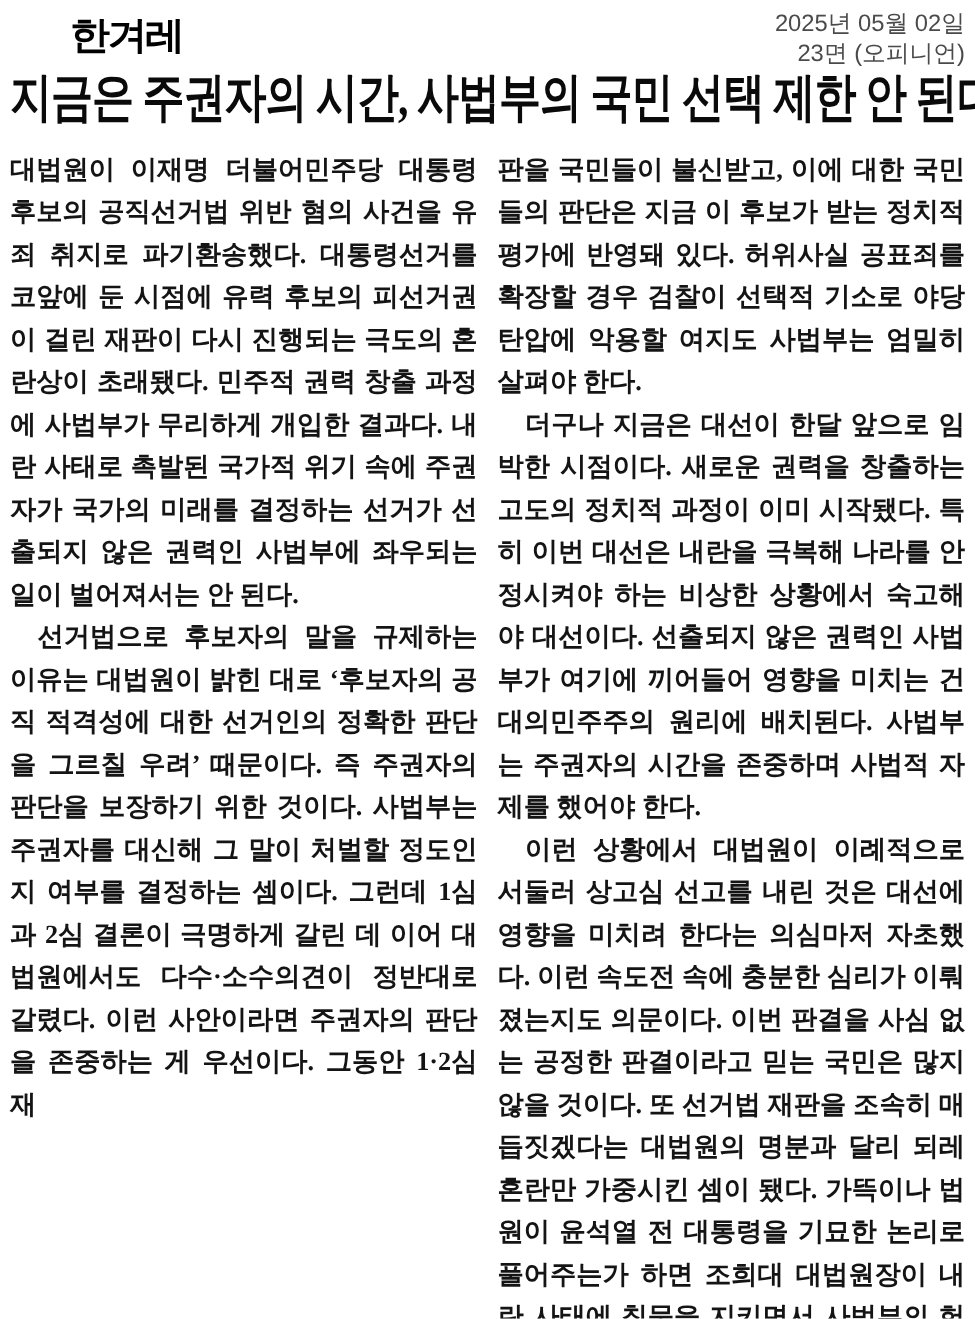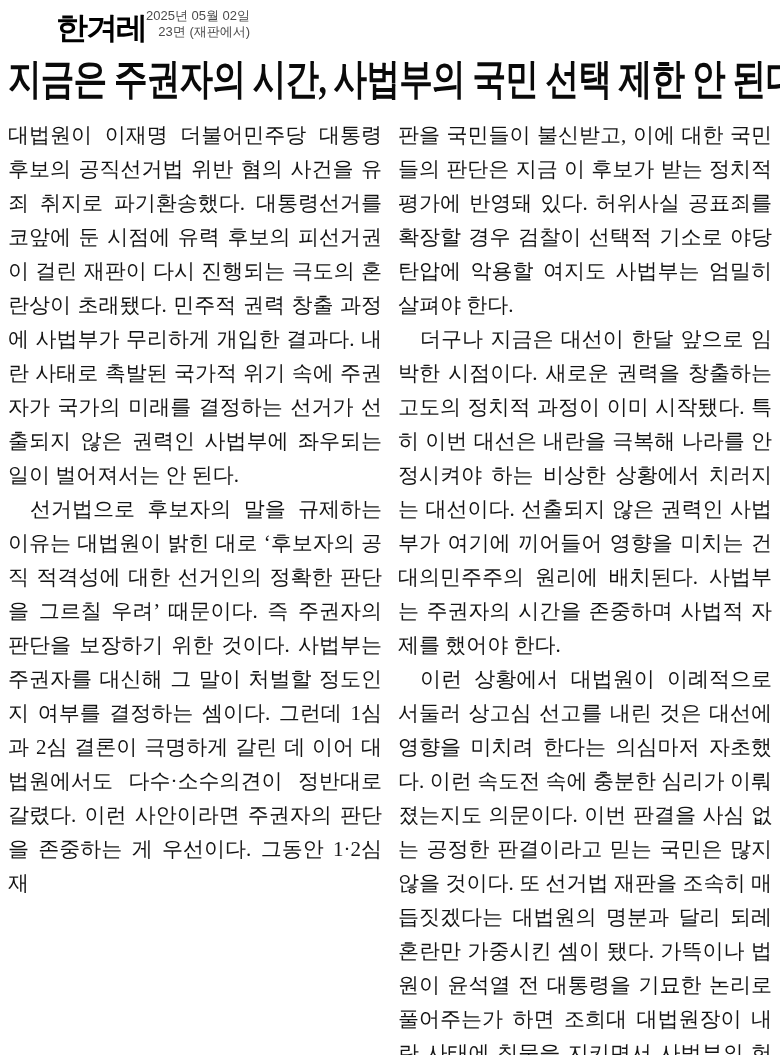--- a/index.html
+++ b/index.html
@@ -9,38 +9,39 @@
     box-sizing: border-box;
     padding: 6px 8px 0 8px;
     background: #ffffff;
     color: #111;
     overflow: hidden;
     font-family: "Liberation Serif", "DejaVu Serif", serif;
   }
   
   .masthead {
     display: flex;
+    justify-content: space-between;
     align-items: flex-start;
     height: 42px;
   }
   .logo {
     margin-left: 48px;
     margin-top: 2px;
     font-family: "Liberation Sans", "DejaVu Sans", sans-serif;
     font-weight: 900;
     font-size: 32px;
     letter-spacing: -2px;
     color: #000;
     transform: scaleY(0.95);
     transform-origin: 0 0;
   }
   .dateblock {
     text-align: right;
     font-family: "Liberation Sans", "DejaVu Sans", sans-serif;
-    font-size: 13px;
+    font-size: 19px;
     line-height: 1.25;
     color: #4a4a4a;
     padding-top: 2px;
   }
   
   .headline {
     margin: 8px 0 0 0;
     font-weight: 700;
     font-size: 42px;
     line-height: 1.1;
@@ -58,43 +59,43 @@
     margin-top: 16px;
   }
   .col {
     flex: 1 1 0;
     font-size: 21px;
     line-height: 34px;
     text-align: justify;
     word-break: break-all;
     color: #141414;
   }
-  .col p { margin: 0; }
+  .col p { margin: 0; font-weight: bold; }
   .col p.indent { text-indent: 1.05em; }
 </style>
 </head>
 <body>
 
 <div class="page">
 
   <header class="masthead">
     <div class="logo">한겨레</div>
     <div class="dateblock">
       <div>2025년 05월 02일</div>
-      <div>23면 (재판에서)</div>
+      <div>23면 (오피니언)</div>
     </div>
   </header>
 
   <h1 class="headline">지금은 주권자의 시간, 사법부의 국민 선택 제한 안 된다</h1>
 
   <main class="columns">
     <section class="col">
       <p>대법원이 이재명 더불어민주당 대통령 후보의 공직선거법 위반 혐의 사건을 유죄 취지로 파기환송했다. 대통령선거를 코앞에 둔 시점에 유력 후보의 피선거권이 걸린 재판이 다시 진행되는 극도의 혼란상이 초래됐다. 민주적 권력 창출 과정에 사법부가 무리하게 개입한 결과다. 내란 사태로 촉발된 국가적 위기 속에 주권자가 국가의 미래를 결정하는 선거가 선출되지 않은 권력인 사법부에 좌우되는 일이 벌어져서는 안 된다.</p>
       <p class="indent">선거법으로 후보자의 말을 규제하는 이유는 대법원이 밝힌 대로 ‘후보자의 공직 적격성에 대한 선거인의 정확한 판단을 그르칠 우려’ 때문이다. 즉 주권자의 판단을 보장하기 위한 것이다. 사법부는 주권자를 대신해 그 말이 처벌할 정도인지 여부를 결정하는 셈이다. 그런데 1심과 2심 결론이 극명하게 갈린 데 이어 대법원에서도 다수·소수의견이 정반대로 갈렸다. 이런 사안이라면 주권자의 판단을 존중하는 게 우선이다. 그동안 1·2심 재</p>
     </section>
     <section class="col">
       <p>판을 국민들이 불신받고, 이에 대한 국민들의 판단은 지금 이 후보가 받는 정치적 평가에 반영돼 있다. 허위사실 공표죄를 확장할 경우 검찰이 선택적 기소로 야당 탄압에 악용할 여지도 사법부는 엄밀히 살펴야 한다.</p>
-      <p class="indent">더구나 지금은 대선이 한달 앞으로 임박한 시점이다. 새로운 권력을 창출하는 고도의 정치적 과정이 이미 시작됐다. 특히 이번 대선은 내란을 극복해 나라를 안정시켜야 하는 비상한 상황에서 치러지는 대선이다. 선출되지 않은 권력인 사법부가 여기에 끼어들어 영향을 미치는 건 대의민주주의 원리에 배치된다. 사법부는 주권자의 시간을 존중하며 사법적 자제를 했어야 한다.</p>
+      <p class="indent">더구나 지금은 대선이 한달 앞으로 임박한 시점이다. 새로운 권력을 창출하는 고도의 정치적 과정이 이미 시작됐다. 특히 이번 대선은 내란을 극복해 나라를 안정시켜야 하는 비상한 상황에서 숙고해야 대선이다. 선출되지 않은 권력인 사법부가 여기에 끼어들어 영향을 미치는 건 대의민주주의 원리에 배치된다. 사법부는 주권자의 시간을 존중하며 사법적 자제를 했어야 한다.</p>
       <p class="indent">이런 상황에서 대법원이 이례적으로 서둘러 상고심 선고를 내린 것은 대선에 영향을 미치려 한다는 의심마저 자초했다. 이런 속도전 속에 충분한 심리가 이뤄졌는지도 의문이다. 이번 판결을 사심 없는 공정한 판결이라고 믿는 국민은 많지 않을 것이다. 또 선거법 재판을 조속히 매듭짓겠다는 대법원의 명분과 달리 되레 혼란만 가중시킨 셈이 됐다. 가뜩이나 법원이 윤석열 전 대통령을 기묘한 논리로 풀어주는가 하면 조희대 대법원장이 내란 사태에 침묵을 지키면서 사법부의 헌정·민주주의 수호 의지도 불신받고 있다. 대법원의 무리수로 사법부에 대한 신뢰는 돌이킬 수 없는 수준까지 무너질 위기에 처했다. 앞으로 진행될 재판에서 법원은 사법부의 정도가 무엇인지 깊이 숙고해야 할 것이다.</p>
     </section>
   </main>
 
 </div>
 
 </body></html>

